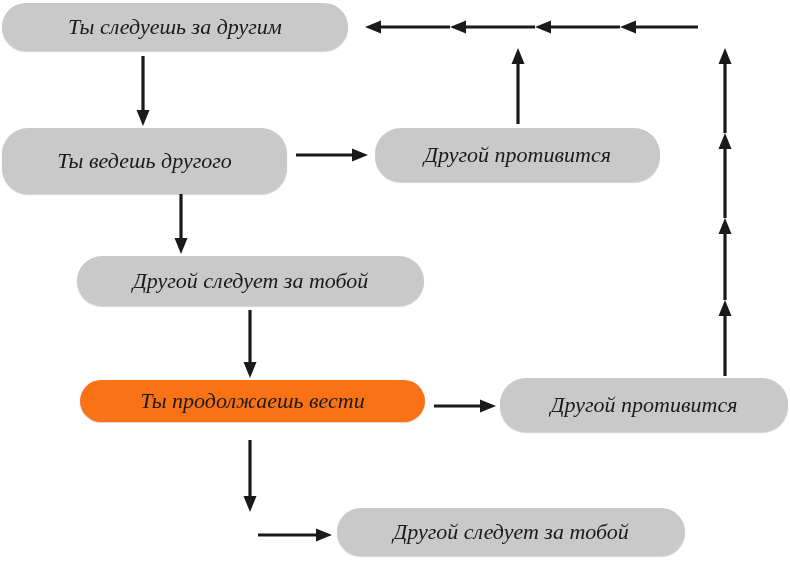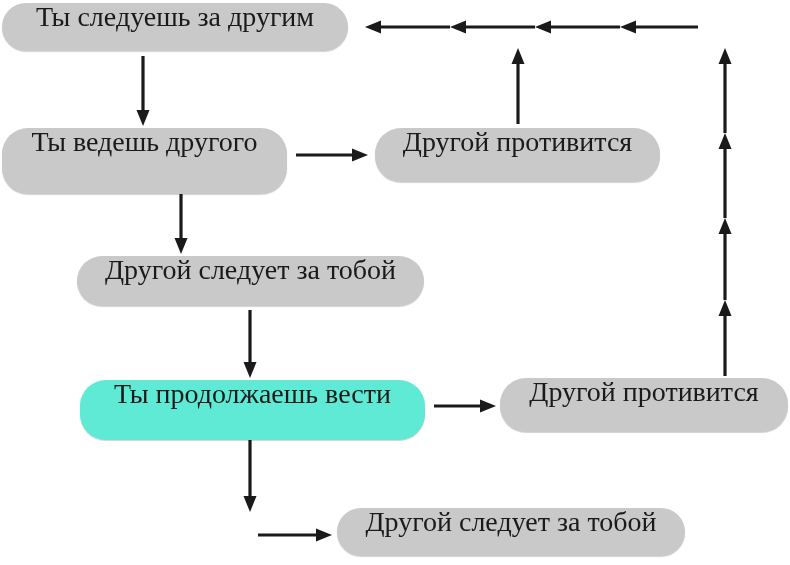--- a/index.html
+++ b/index.html
@@ -13,27 +13,28 @@
     height: 565px;
     background: #ffffff;
     overflow: hidden;
     font-family: "Liberation Serif", "DejaVu Serif", serif;
   }
   .node {
     position: absolute;
     background: #c9c9c9;
     border-radius: 26px;
     display: flex;
-    align-items: flex-start;
+    align-items: center;
     justify-content: center;
     color: #1a1a1a;
-    font-size: 28px;
+    font-size: 22px;
     line-height: 1;
     white-space: nowrap;
     box-shadow: 0 1px 1px rgba(0,0,0,0.18);
+    font-style: italic;
   }
   .node-label {
     display: block;
     padding: 0 4px;
   }
   svg.edges {
     position: absolute;
     left: 0;
     top: 0;
     width: 790px;
@@ -96,21 +97,21 @@
       </div>
       <div class="node" style="left: 2px; top: 128px; width: 285px; height: 66px; background: rgb(201, 201, 201); color: rgb(26, 26, 26);">
         <span class="node-label">Ты ведешь другого</span>
       </div>
       <div class="node" style="left: 375px; top: 128px; width: 285px; height: 54px; background: rgb(201, 201, 201); color: rgb(26, 26, 26);">
         <span class="node-label">Другой противится</span>
       </div>
       <div class="node" style="left: 77px; top: 256px; width: 347px; height: 50px; background: rgb(201, 201, 201); color: rgb(26, 26, 26);">
         <span class="node-label">Другой следует за тобой</span>
       </div>
-      <div class="node" style="left: 80px; top: 380px; width: 345px; height: 60px; background: #5eead4; color: rgb(26, 26, 26);">
+      <div class="node" style="left: 80px; top: 380px; width: 345px; height: 42px; background: #f97316; color: rgb(26, 26, 26);">
         <span class="node-label">Ты продолжаешь вести</span>
       </div>
       <div class="node" style="left: 500px; top: 378px; width: 288px; height: 54px; background: rgb(201, 201, 201); color: rgb(26, 26, 26);">
         <span class="node-label">Другой противится</span>
       </div>
       <div class="node" style="left: 337px; top: 508px; width: 348px; height: 48px; background: rgb(201, 201, 201); color: rgb(26, 26, 26);">
         <span class="node-label">Другой следует за тобой</span>
       </div>
     </div>
 

